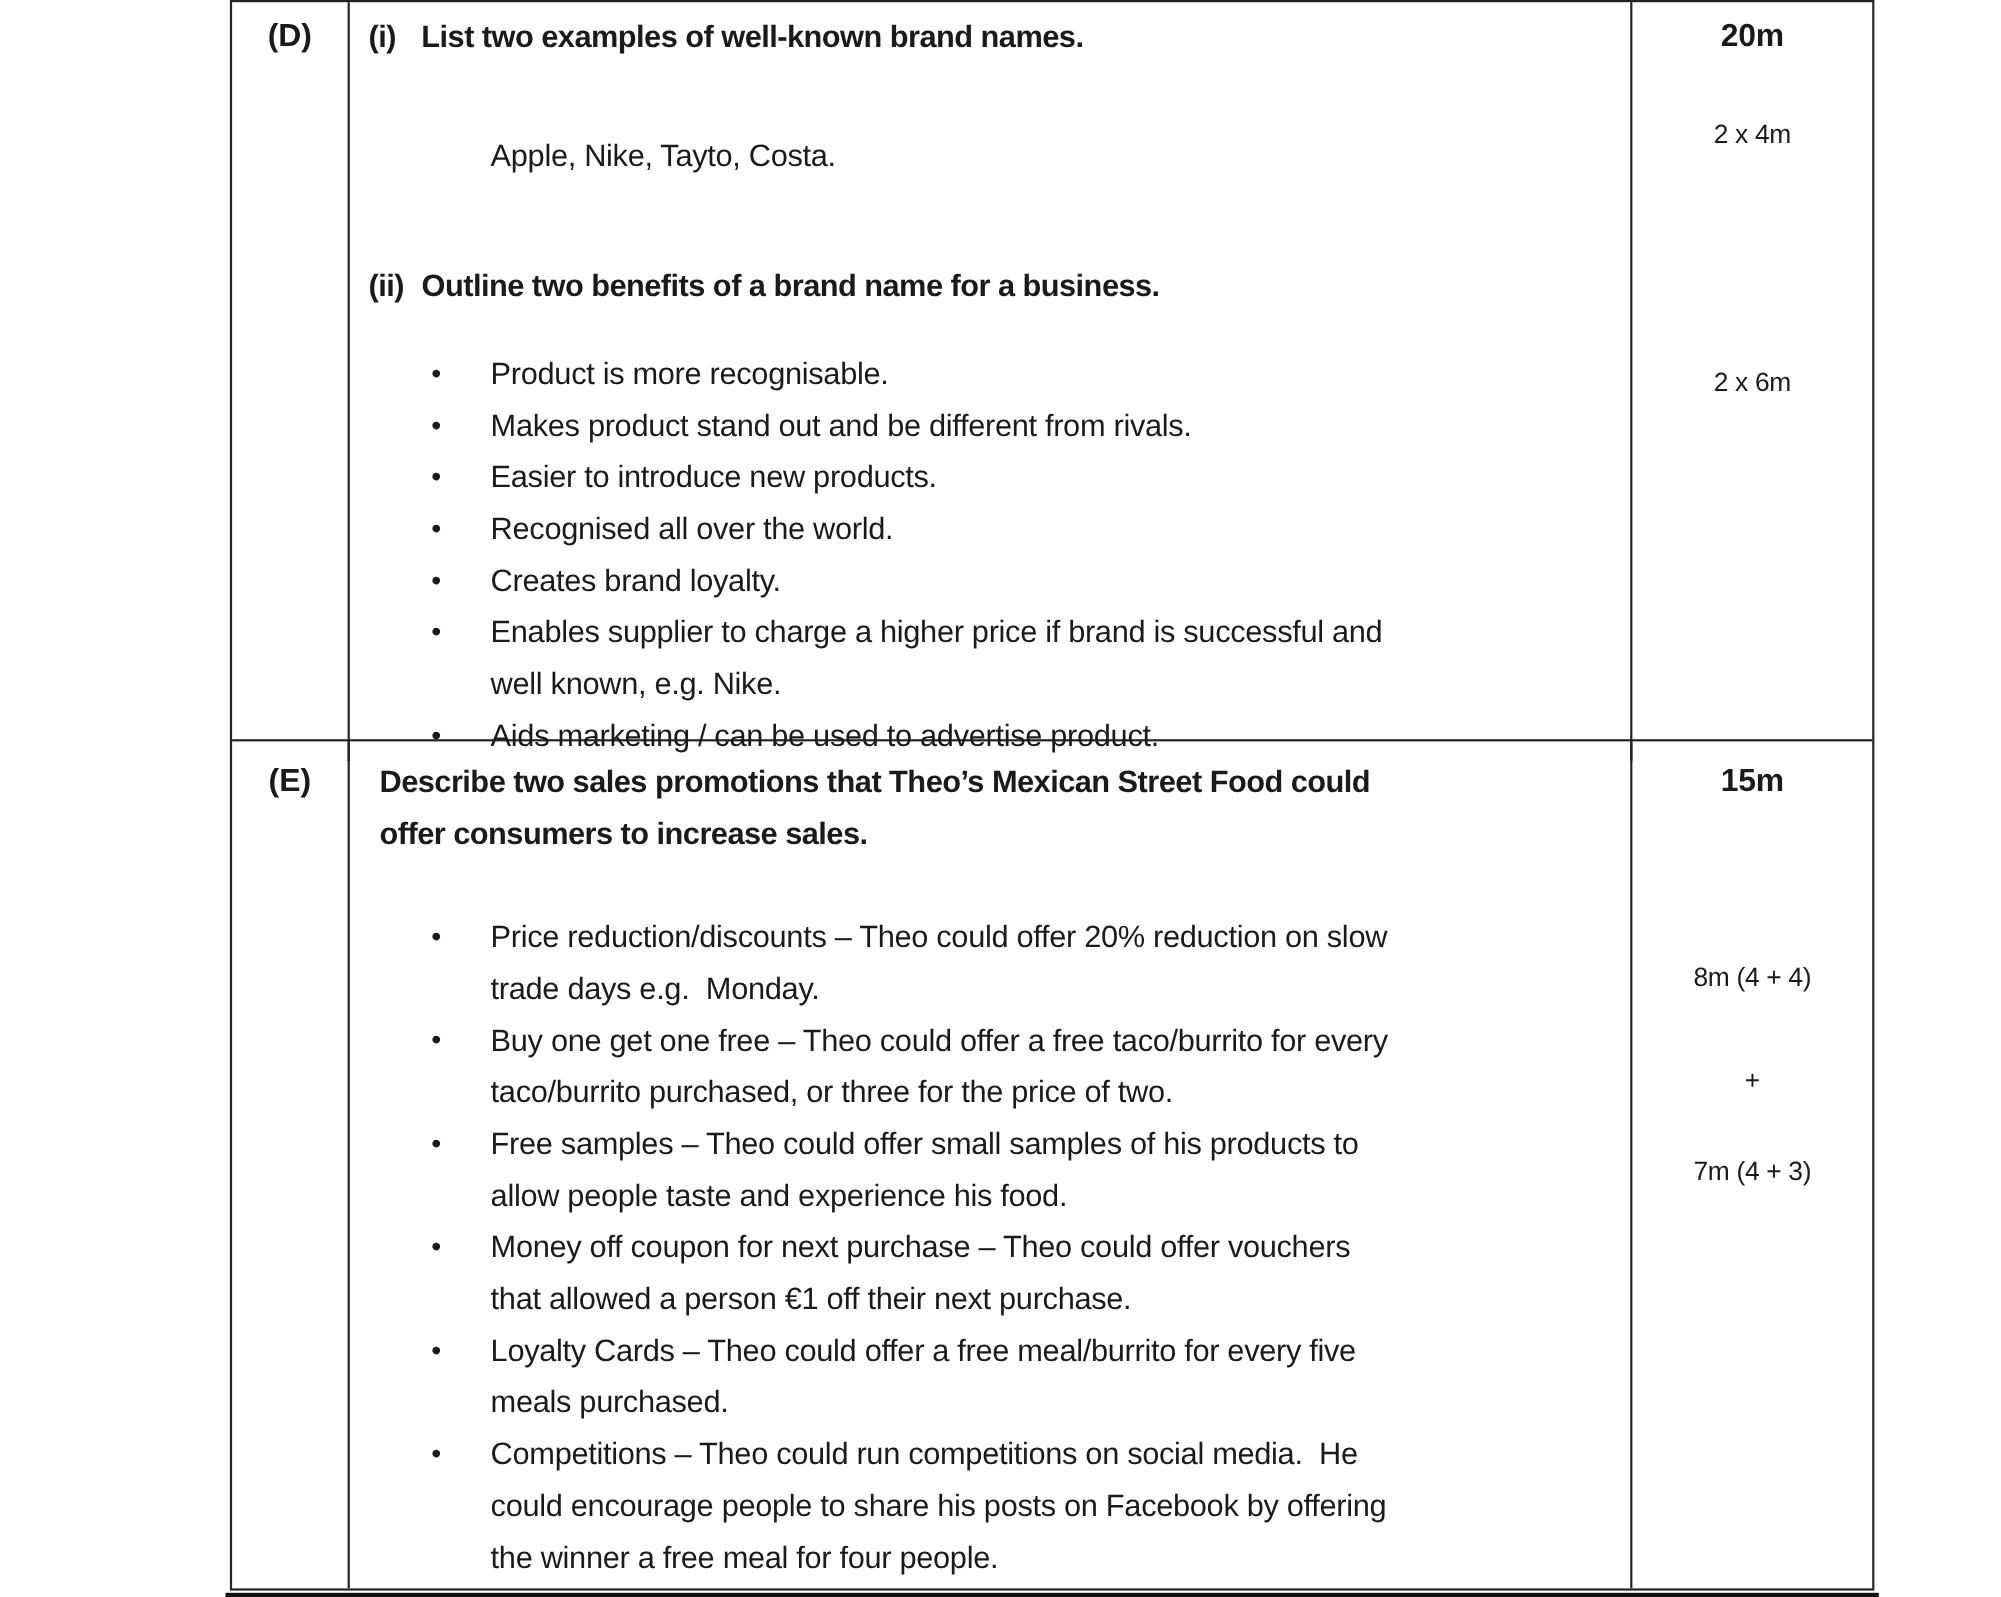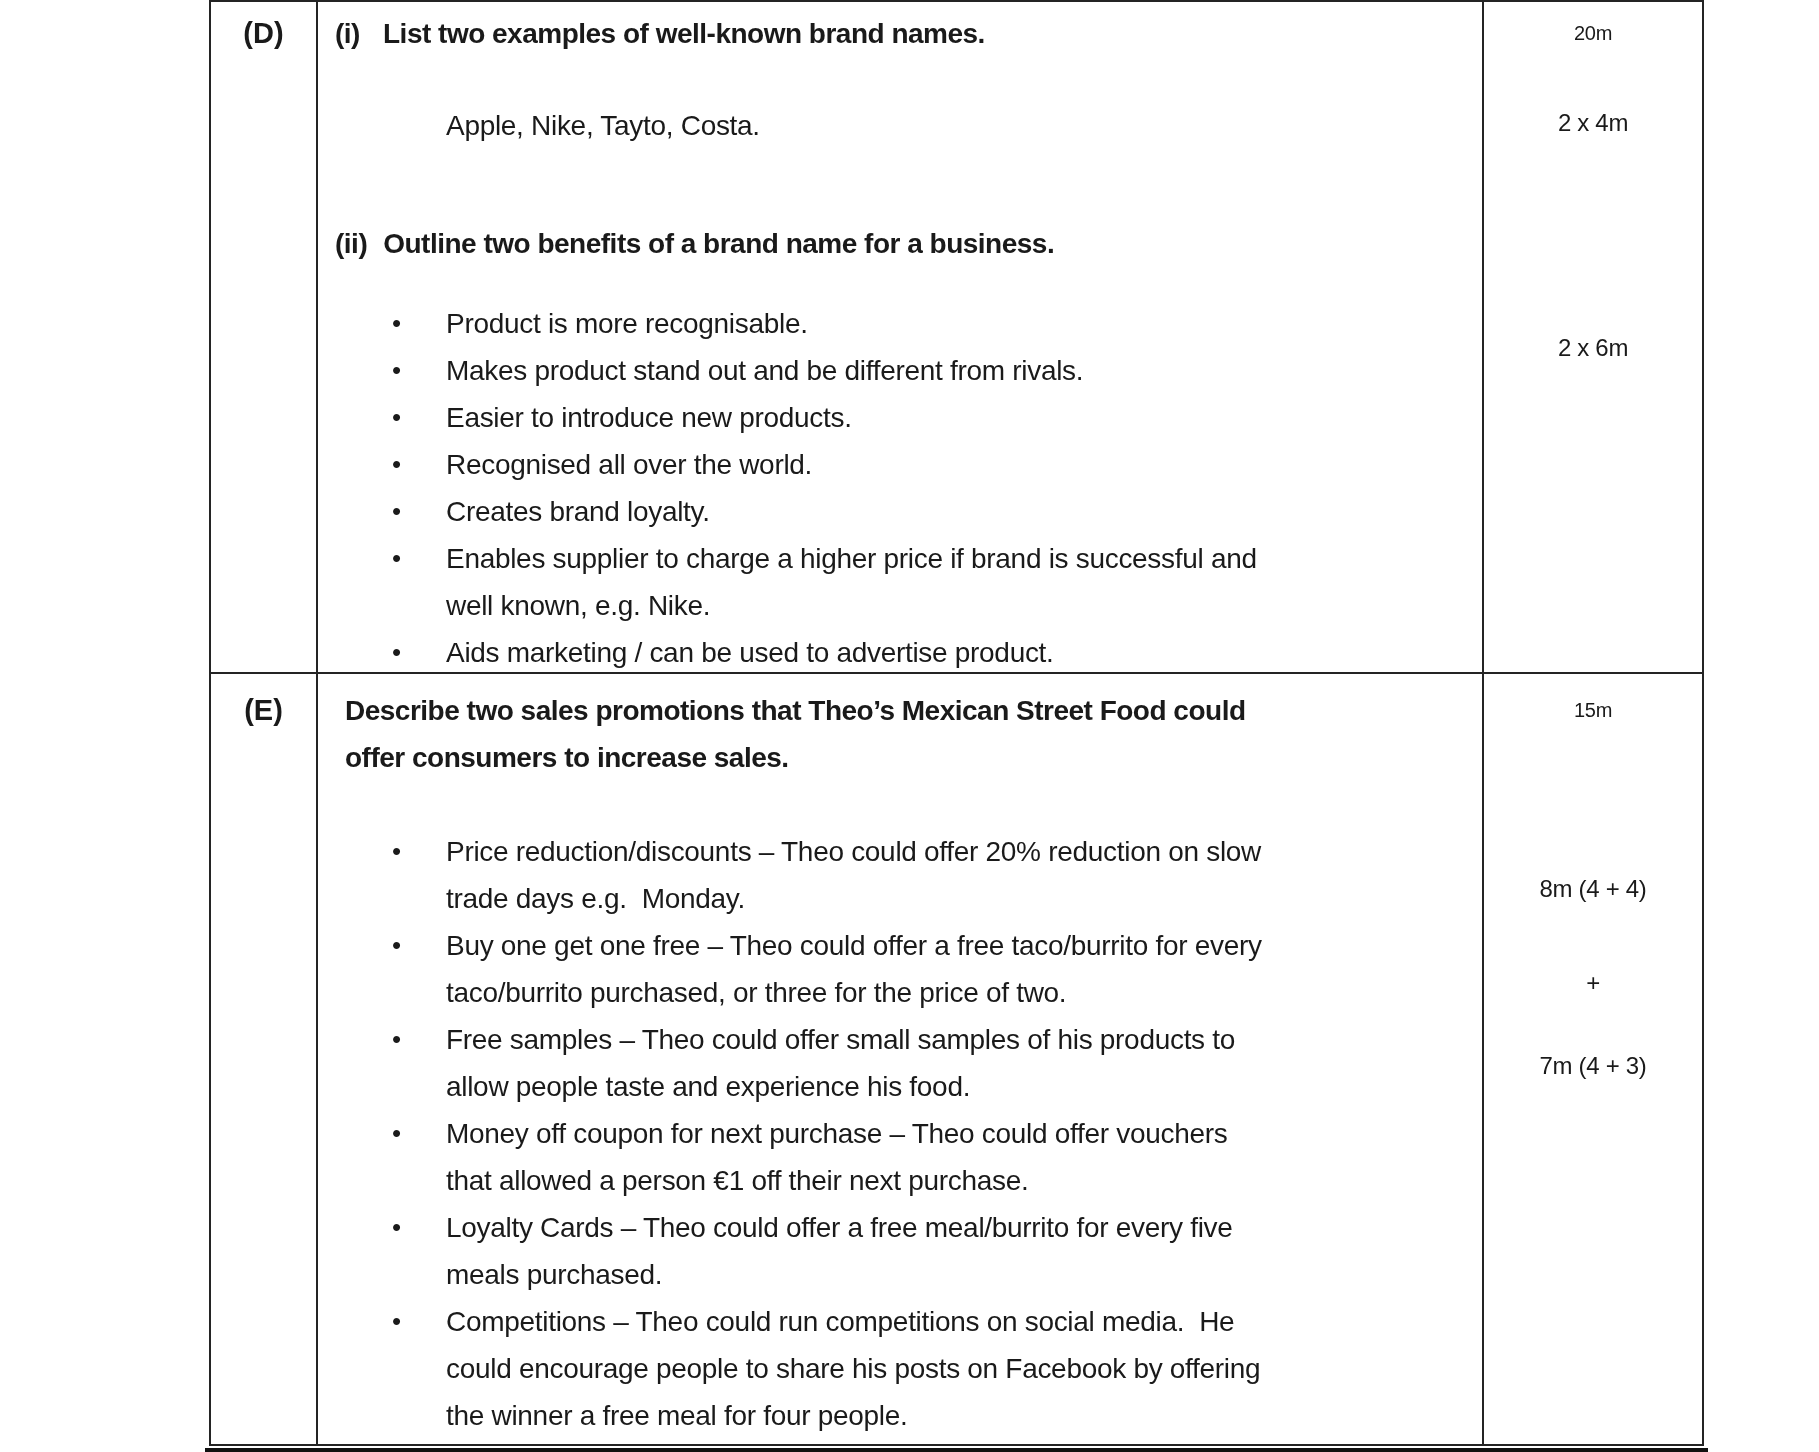--- a/index.html
+++ b/index.html
@@ -19,37 +19,37 @@
   .cell-letter{border-right:2px solid #242424;text-align:center;}
   .cell-content{border-right:2px solid #242424;}
   .letter{font-weight:bold;font-size:29px;line-height:47px;margin-top:8px;display:block;}
   .row-e .letter{margin-top:13px;}
 
   .qline{display:flex;align-items:flex-start;font-weight:bold;font-size:28px;
          line-height:47px;letter-spacing:-0.5px;padding-left:17px;}
   .qnum{flex:0 0 auto;min-width:32px;margin-right:16px;}
   .q1{margin-top:8px;}
   .answer-line{font-size:28px;line-height:47px;letter-spacing:-0.3px;
-               padding-left:128px;margin-top:45px;}
+               padding-left:128px;margin-top:61px;}
   .q2{margin-top:71px;}
 
   .e-heading{font-weight:bold;font-size:28px;line-height:47px;letter-spacing:-0.5px;
              padding-left:27px;margin-top:13px;white-space:pre-wrap;}
 
   ul.blist{list-style:none;margin:0;padding:0;}
   .row-d ul.blist{margin-top:33px;}
   .row-e ul.blist{margin-top:47px;}
   ul.blist li{position:relative;font-size:28px;line-height:47px;letter-spacing:-0.3px;}
   .bdot{position:absolute;left:74px;top:0;font-size:26px;line-height:47px;}
   .btext{display:block;padding-left:128px;padding-right:6px;white-space:pre-wrap;}
 
   .cell-marks{text-align:center;}
   .mark{position:absolute;left:0;width:100%;text-align:center;
         font-size:24px;line-height:47px;letter-spacing:-0.3px;}
-  .mark.bold{font-weight:normal;font-size:20px;}
+  .mark.bold{font-weight:bold;font-size:29px;}
   .mk-d0{top:8px;} .mk-d1{top:97px;} .mk-d2{top:322px;}
   .mk-e0{top:13px;} .mk-e1{top:191px;} .mk-e2{top:285px;} .mk-e3{top:368px;}
 
   .bottom-bar{position:absolute;left:205px;top:1448px;width:1503px;height:4px;background:#111;}
 </style>
 </head>
 <body>
 
 <div class="doc-table">
 

